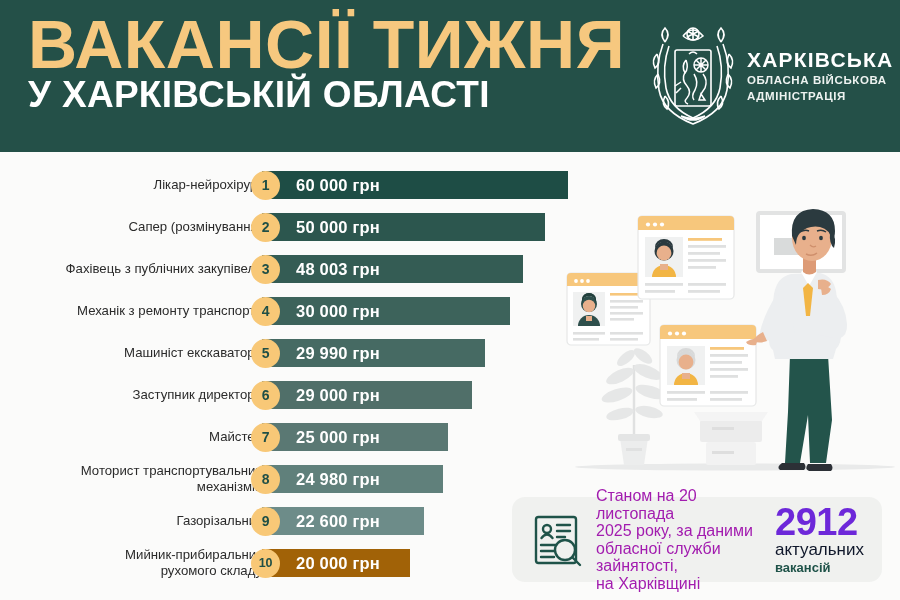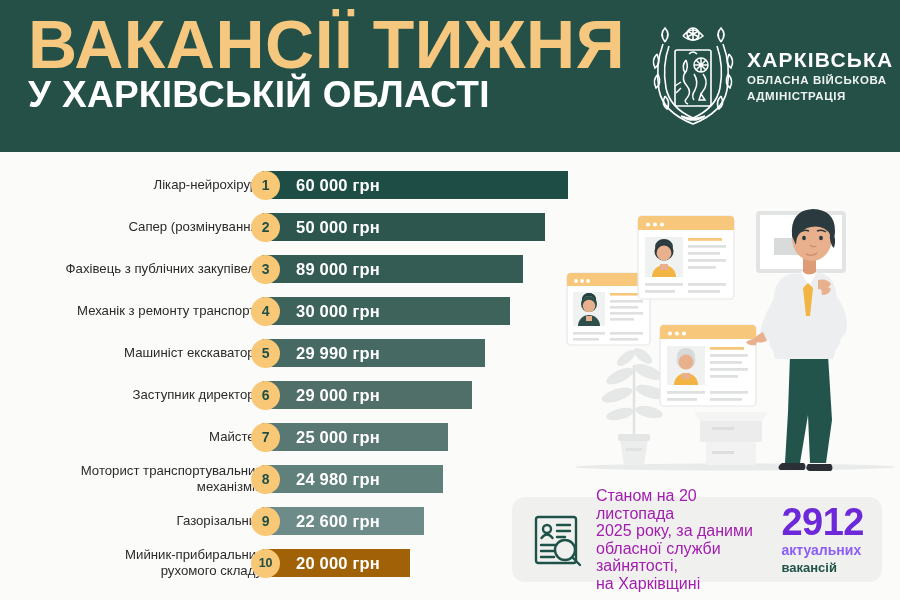--- a/index.html
+++ b/index.html
@@ -72,21 +72,21 @@
   }
   .footer-icon{margin-left:18px;width:56px;height:56px;flex:0 0 auto;}
   .footer-text{
     margin-left:10px;flex:1 1 auto;text-align:left;
     font-size:16px;line-height:17.5px;color:#a21caf;
   }
   .footer-stat{
     margin-left:12px;margin-right:18px;flex:0 0 auto;text-align:left;
   }
   .stat-num{font-size:38px;line-height:38px;font-weight:bold;color:#6d28d9;letter-spacing:-0.5px;}
-  .stat-l1{font-size:14px;line-height:18px;font-weight:bold;color:#8b5cf6;}
+  .stat-l1{font-size:17px;line-height:18px;font-weight:normal;color:#0f172a;}
   .stat-l2{font-size:13px;line-height:18px;font-weight:bold;color:#1f5349;}
 </style>
 </head>
 <body>
 
 <div id="page">
 
   <div class="header">
     <div class="title-wrap">
       <div class="title-1">ВАКАНСІЇ ТИЖНЯ</div>
@@ -151,21 +151,21 @@
           <div class="badge">2</div>
           <div class="bar-value">50 000 грн</div>
         </div>
       </div>
       <div class="row" style="top: 89px;">
         <div class="row-label">
           <div>Фахівець з публічних закупівель</div>
         </div>
         <div class="bar" style="width: 261px; background: rgb(52, 92, 84);">
           <div class="badge">3</div>
-          <div class="bar-value">89 000 грн</div>
+          <div class="bar-value">48 003 грн</div>
         </div>
       </div>
       <div class="row" style="top: 131px;">
         <div class="row-label">
           <div>Механік з ремонту транспорту</div>
         </div>
         <div class="bar" style="width: 248px; background: rgb(61, 99, 91);">
           <div class="badge">4</div>
           <div class="bar-value">30 000 грн</div>
         </div>

